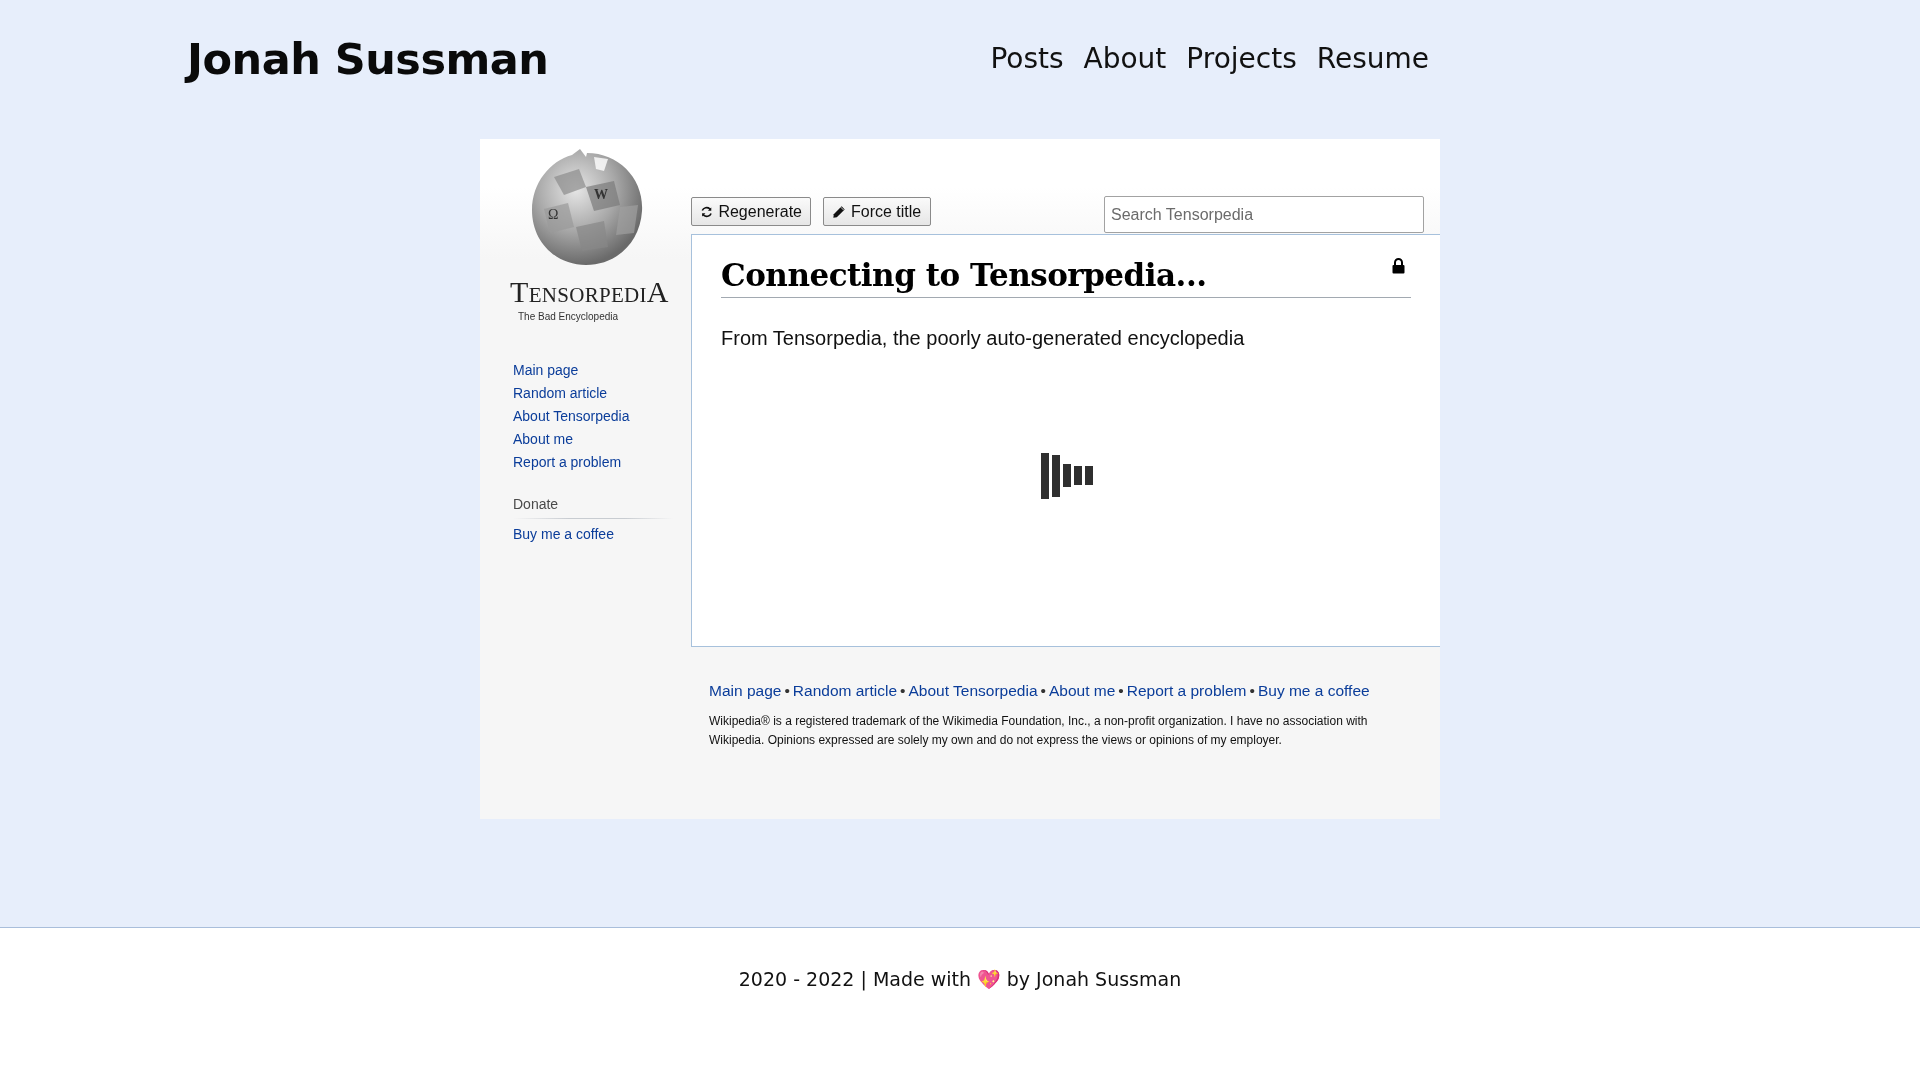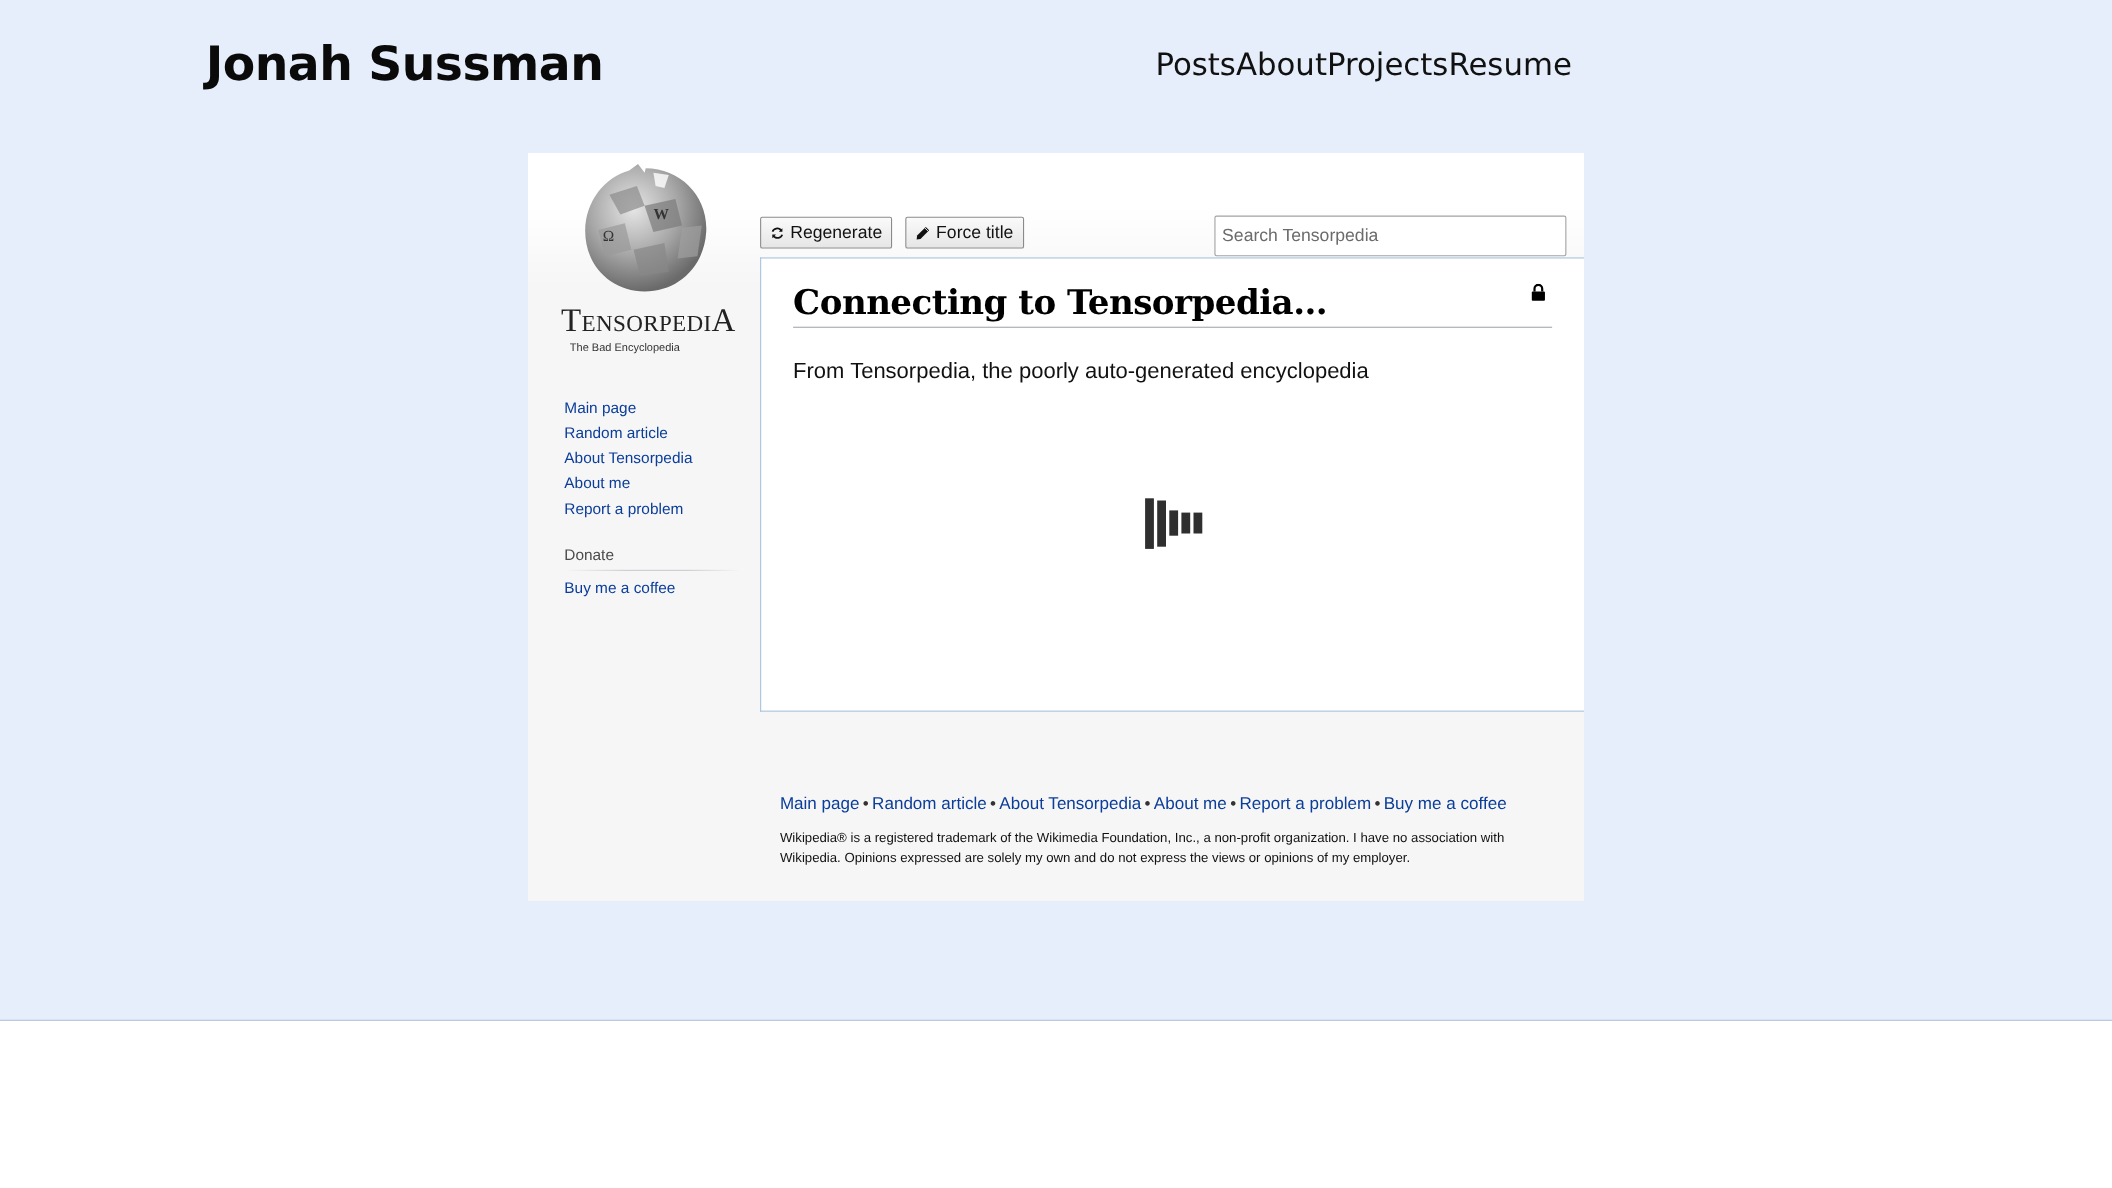--- a/index.html
+++ b/index.html
@@ -16,21 +16,21 @@
     position: absolute; left: 0; top: 12px; width: 1616px; height: 100px; text-align: center;
   }
   .site-title {
     position: absolute; left: 187px; top: 22px;
     font-family: "DejaVu Sans", sans-serif;
     font-weight: bold; font-size: 43px; letter-spacing: -0.5px;
     color: #0a0a0a; text-decoration: none;
   }
   .site-nav {
     position: absolute; right: 187px; top: 30px;
-    display: flex; 
+    display: flex; gap: 20px;
   }
   .site-nav a {
     font-family: "DejaVu Sans", sans-serif;
     font-size: 28px; color: #111; text-decoration: none;
   }
 
   
   .embed {
     position: absolute; left: 480px; top: 139px; width: 960px; height: 680px;
     background: #f6f6f6;
@@ -119,21 +119,21 @@
     position: absolute; left: 349px; top: 218px; width: 56px; height: 48px;
   }
   .spinner span {
     position: absolute; background: #2f2f2f; width: 8px;
   }
 
   
   .embed-footer {
     position: absolute; left: 229px; top: 543px; width: 720px;
   }
-  .footer-links { font-size: 15.5px; color: #0b3d9a; white-space: nowrap; margin-top: 40px; }
+  .footer-links { font-size: 15.5px; color: #0b3d9a; white-space: nowrap; }
   .footer-links a { color: #0b3d9a; text-decoration: none; }
   .footer-links .sep { color: #333; margin: 0 3px; }
   .footer-note { margin-top: 20px; font-size: 12px; color: #111; line-height: 19px; }
   .footer-note2 { margin-top: 12px; font-size: 12px; color: #111; line-height: 19px; width: 700px; }
 
   
   .site-footer {
     position: absolute; left: 0; top: 927px; width: 1920px; height: 153px;
     background: #ffffff; border-top: 1px solid #a9bedb;
   }
@@ -235,13 +235,14 @@
 
   <footer class="embed-footer">
     <div class="footer-links">
       <a href="#">Main page</a><span class="sep">•</span><a href="#">Random article</a><span class="sep">•</span><a href="#">About Tensorpedia</a><span class="sep">•</span><a href="#">About me</a><span class="sep">•</span><a href="#">Report a problem</a><span class="sep">•</span><a href="#">Buy me a coffee</a>
     </div>
     <p class="footer-note2">Wikipedia® is a registered trademark of the Wikimedia Foundation, Inc., a non-profit organization. I have no association with Wikipedia. Opinions expressed are solely my own and do not express the views or opinions of my employer.</p>
   </footer>
 </section>
 
 <footer class="site-footer">
+  <div class="copyright">2020 - 2022 | Made with 💖 by Jonah Sussman</div>
 </footer>
 
 </body></html>

